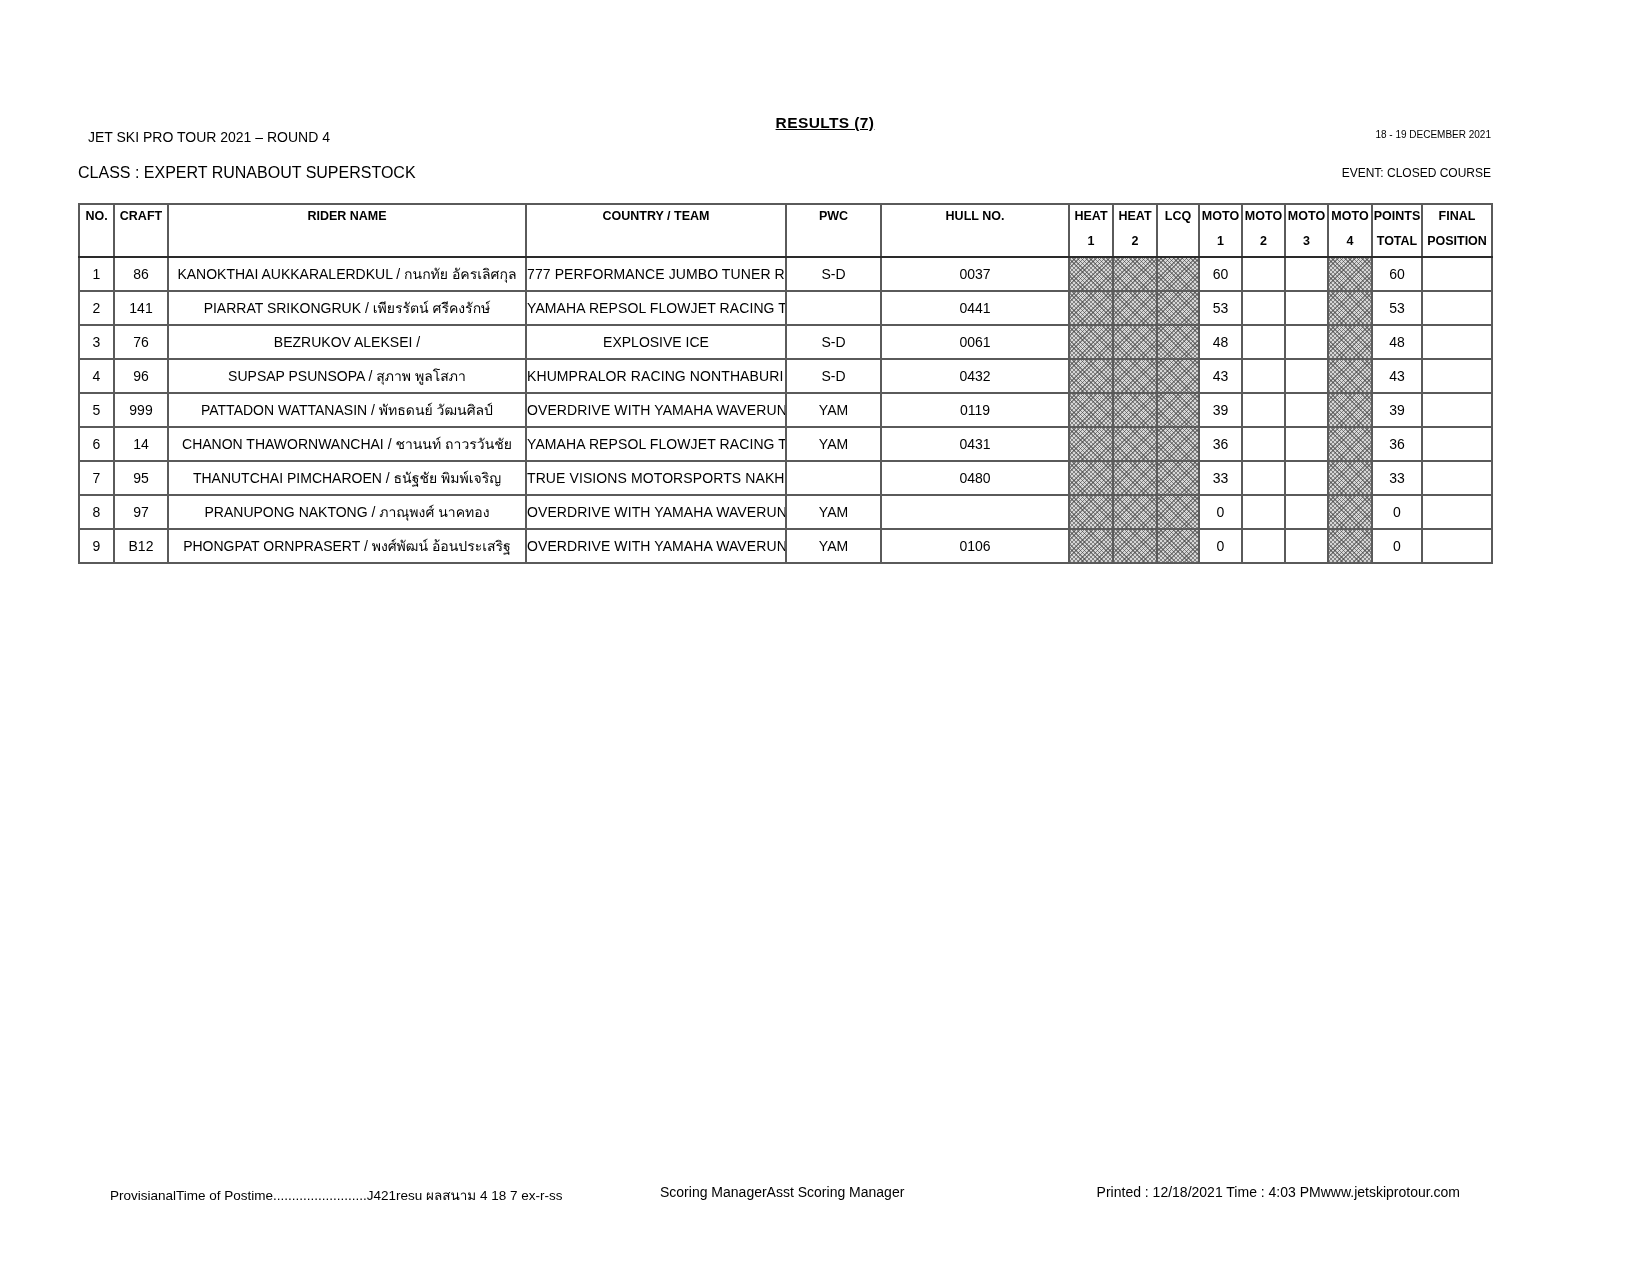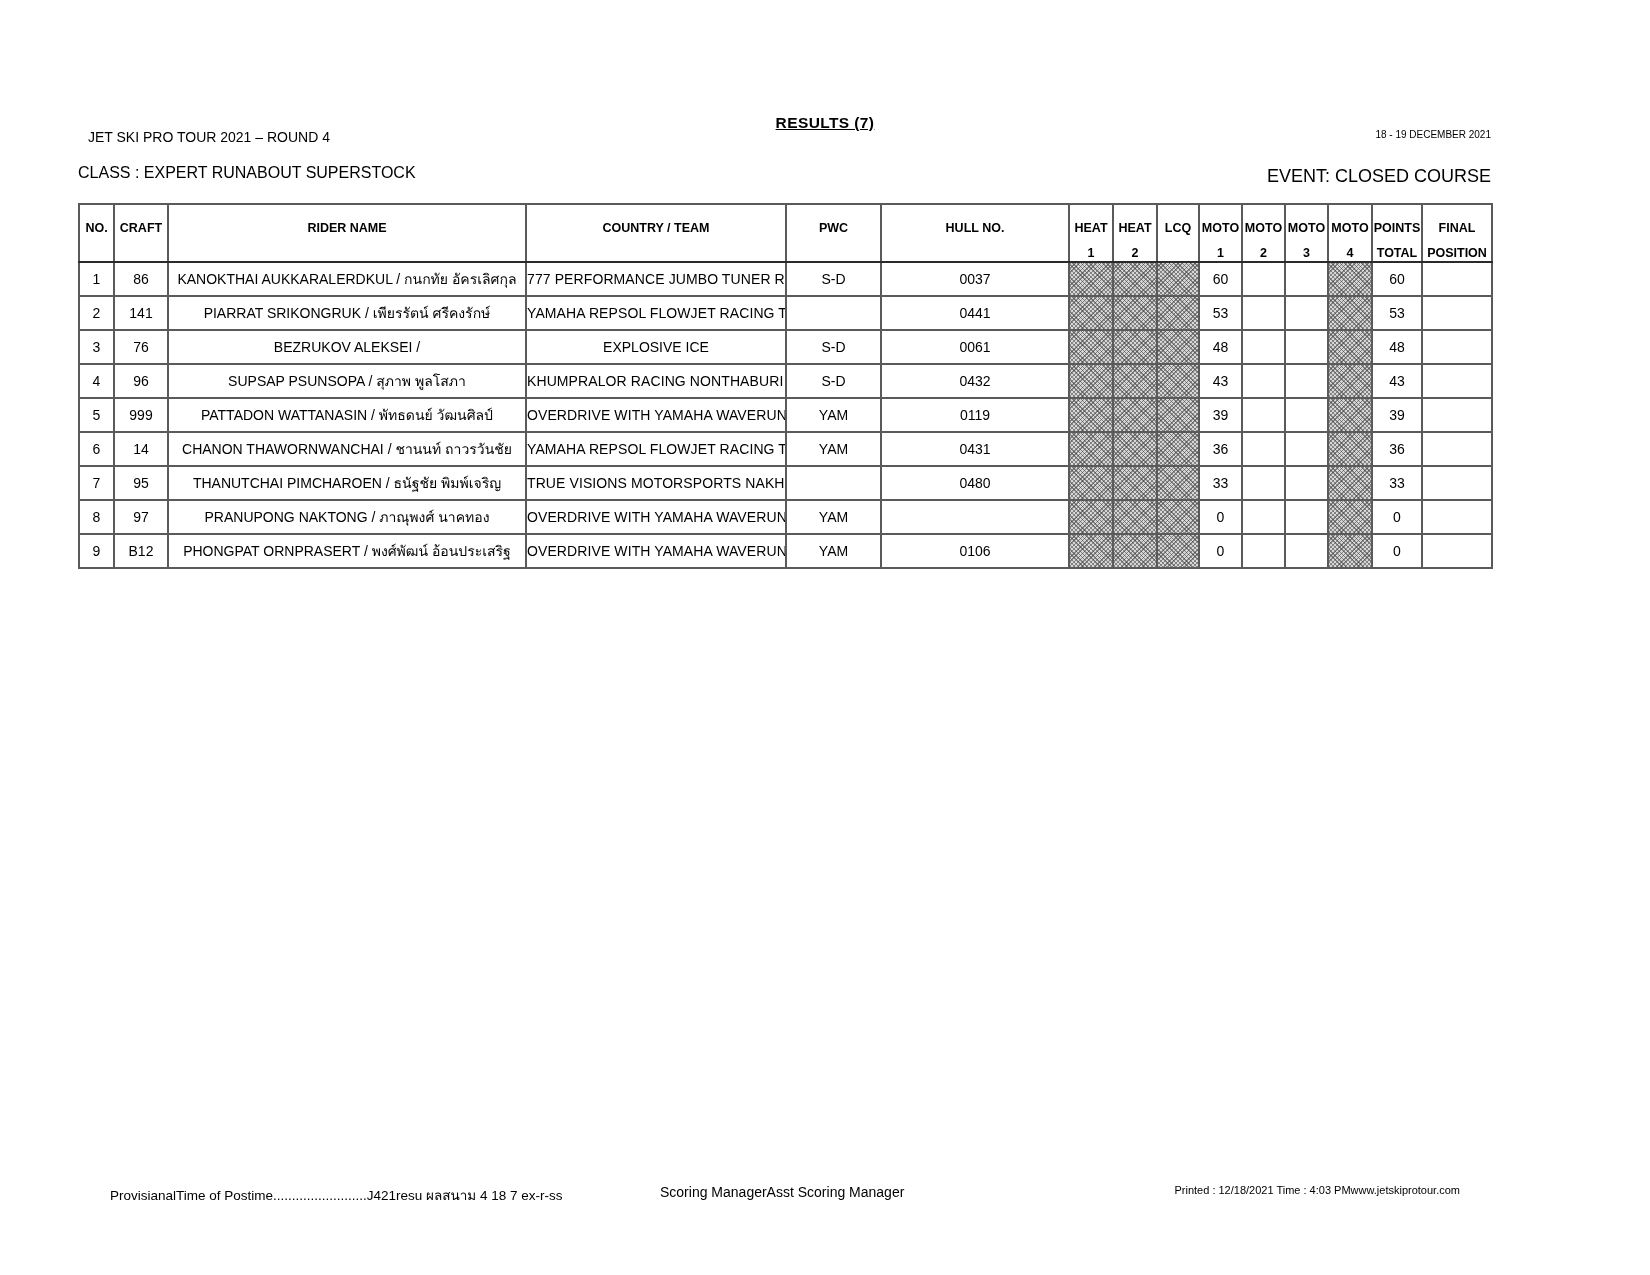--- a/index.html
+++ b/index.html
@@ -8,51 +8,51 @@
     font-family:"Liberation Sans","DejaVu Sans",sans-serif; color:#000;
     overflow:hidden;
   }
   .doc-title {
     position:absolute; top:90px; left:0; width:1650px; text-align:center;
     font-size:15.5px; font-weight:bold; text-decoration:underline; letter-spacing:.4px;margin-top:24px;
   }
   .tour-line   { position:absolute; top:129px; left:88px;  font-size:14px; }
   .date-line   { position:absolute; top:129px; right:159px; font-size:10px; }
   .class-line  { position:absolute; top:164px; left:78px;  font-size:16px; }
-  .event-line  { position:absolute; top:166px; right:159px; font-size:18px; }
+  .event-line  { position:absolute; top:166px; right:159px; font-size:12px; }
 
   table.results {
     position:absolute; left:78px; top:203px; width:1413px;
     border-collapse:collapse; table-layout:fixed;
     border:2px solid #000;
   }
   table.results th, table.results td {
     border:2px solid #5a5a5a; padding:0; overflow:hidden; white-space:nowrap;
     text-align:center; vertical-align:middle;
   }
   table.results th {
     font-size:12.5px; font-weight:bold; vertical-align:top;
     height:51px; border-bottom:2px solid #2a2a2a; background:#fff;
   }
-  .th-l1 { margin-top:16px; line-height:15px; }
+  .th-l1 { margin-top:4px; line-height:15px; }
   .th-l2 { margin-top:10px; line-height:15px; min-height:15px; }
   table.results td { height:32px; font-size:14px; }
   td.cell-rider { text-align:left; padding-left:4px; font-size:14.5px;border-radius:17px; }
   td.team-small { text-align:left; padding-left:4px; font-size:9.5px; letter-spacing:.1px; }
   td.team-center { text-align:center; font-size:14px; }
   td.hatch {
     background-color:#d6d6d6;
     background-image:
       repeating-linear-gradient(45deg,  rgba(60,60,60,.55) 0 1px, transparent 1px 3px),
       repeating-linear-gradient(-45deg, rgba(60,60,60,.55) 0 1px, transparent 1px 3px);
   }
 
   .footer-left   { position:absolute; top:1184px; left:110px;  font-size:13.5px;text-align:center; }
   .footer-center { position:absolute; top:1184px; left:660px;  font-size:14px; }
-  .footer-right  { position:absolute; top:1184px; right:190px; font-size:11px; }
+  .footer-right  { position:absolute; top:1184px; right:190px; font-size:14px; }
 
   col.c-no{width:35px} col.c-craft{width:54px} col.c-rider{width:358px}
   col.c-team{width:260px} col.c-pwc{width:95px} col.c-hull{width:188px}
   col.c-heat1{width:44px} col.c-heat2{width:44px} col.c-lcq{width:42px}
   col.c-moto1{width:43px} col.c-moto2{width:43px} col.c-moto3{width:43px}
   col.c-moto4{width:44px} col.c-points{width:50px} col.c-final{width:70px}
 </style>
 </head>
 <body>
 

